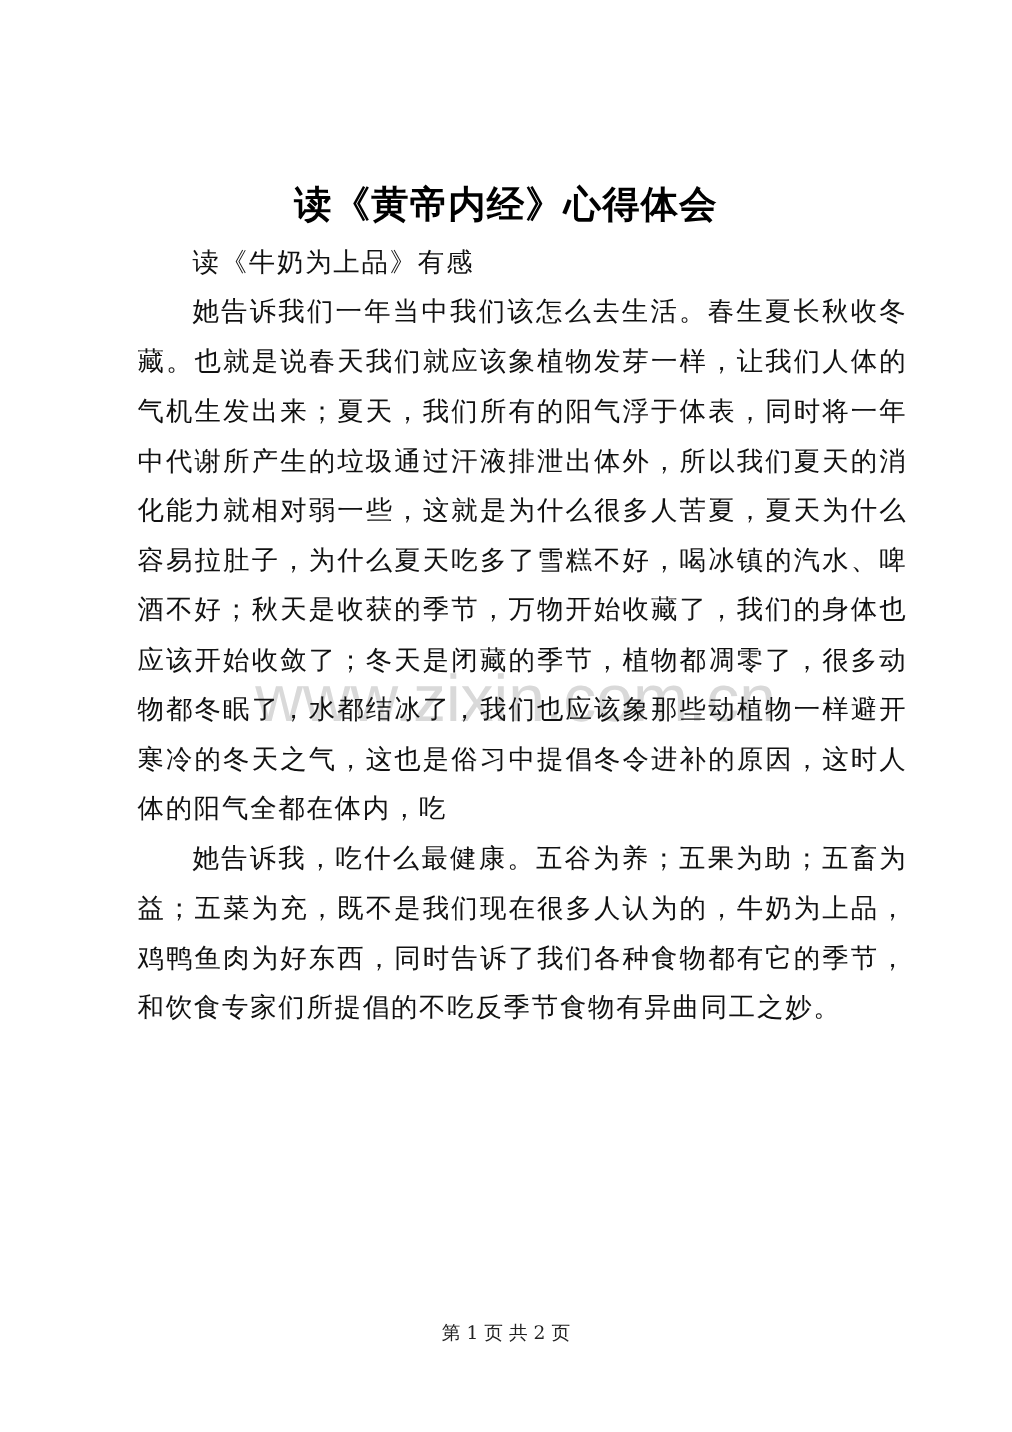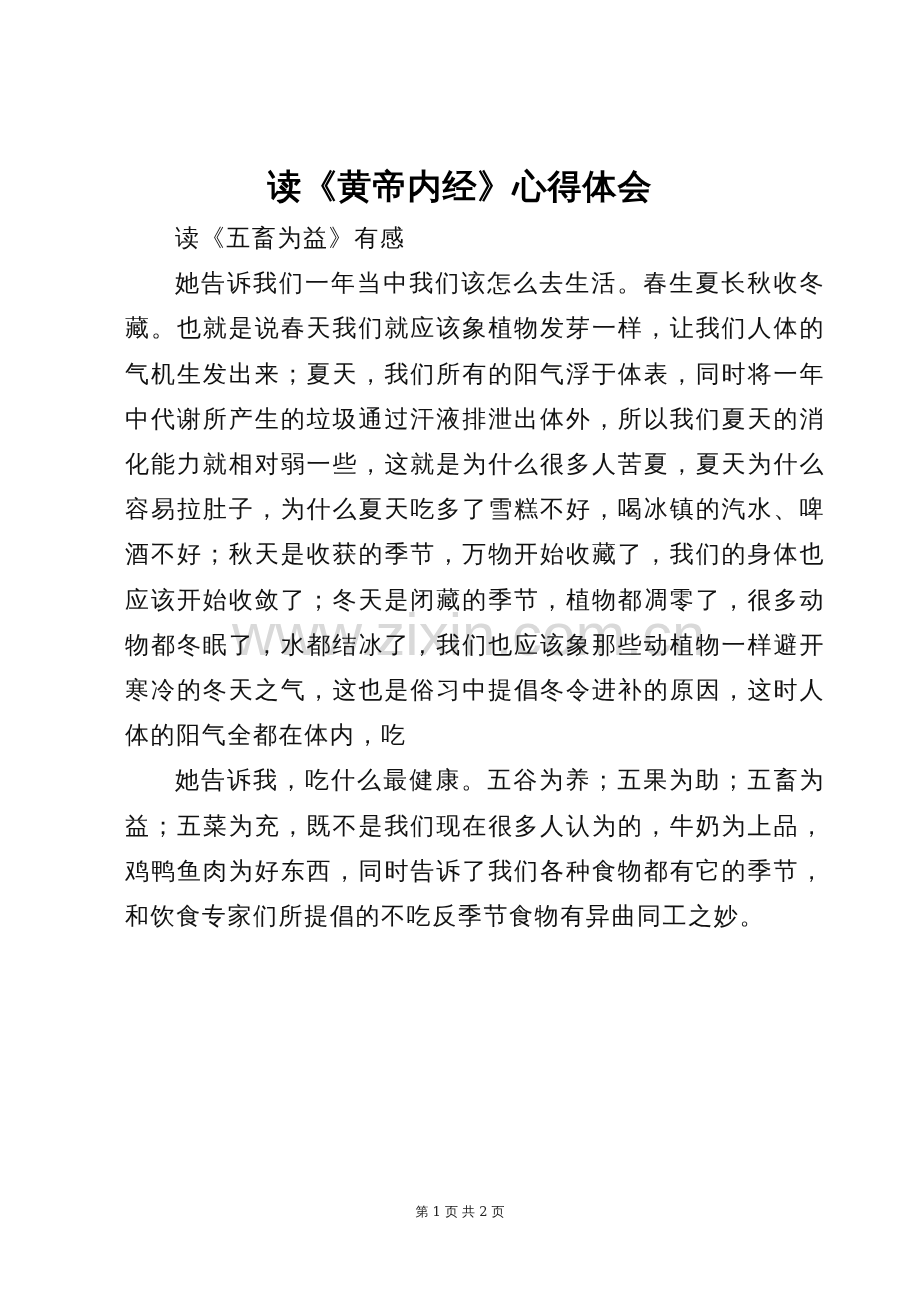--- a/index.html
+++ b/index.html
@@ -66,36 +66,36 @@
       z-index: 0;
       white-space: nowrap;
     }
     .body { z-index: 1; }
     .footer {
       position: absolute;
       left: 0;
       top: 1200px;
       width: 920px;
       text-align: center;
-      font-size: 13px;
+      font-size: 17px;
       line-height: 24px;
       color: #222222;
     }
   </style>
 </head>
 <body>
 
 <div class="page">
 
   <div class="title">读《黄帝内经》心得体会</div>
 
   <div class="watermark">www.zixin.com.cn</div>
 
   <div class="body">
-    <p class="para subtitle">读《五畜为益》有感</p>
+    <p class="para subtitle">读《牛奶为上品》有感</p>
     <p class="para">她告诉我们一年当中我们该怎么去生活。春生夏长秋收冬藏。也就是说春天我们就应该象植物发芽一样，让我们人体的气机生发出来；夏天，我们所有的阳气浮于体表，同时将一年中代谢所产生的垃圾通过汗液排泄出体外，所以我们夏天的消化能力就相对弱一些，这就是为什么很多人苦夏，夏天为什么容易拉肚子，为什么夏天吃多了雪糕不好，喝冰镇的汽水、啤酒不好；秋天是收获的季节，万物开始收藏了，我们的身体也应该开始收敛了；冬天是闭藏的季节，植物都凋零了，很多动物都冬眠了，水都结冰了，我们也应该象那些动植物一样避开寒冷的冬天之气，这也是俗习中提倡冬令进补的原因，这时人体的阳气全都在体内，吃</p>
     <p class="para">她告诉我，吃什么最健康。五谷为养；五果为助；五畜为益；五菜为充，既不是我们现在很多人认为的，牛奶为上品，鸡鸭鱼肉为好东西，同时告诉了我们各种食物都有它的季节，和饮食专家们所提倡的不吃反季节食物有异曲同工之妙。</p>
   </div>
 
   <div class="footer">
     <span>第 1 页  共 2 页</span>
   </div>
 
 </div>
 

